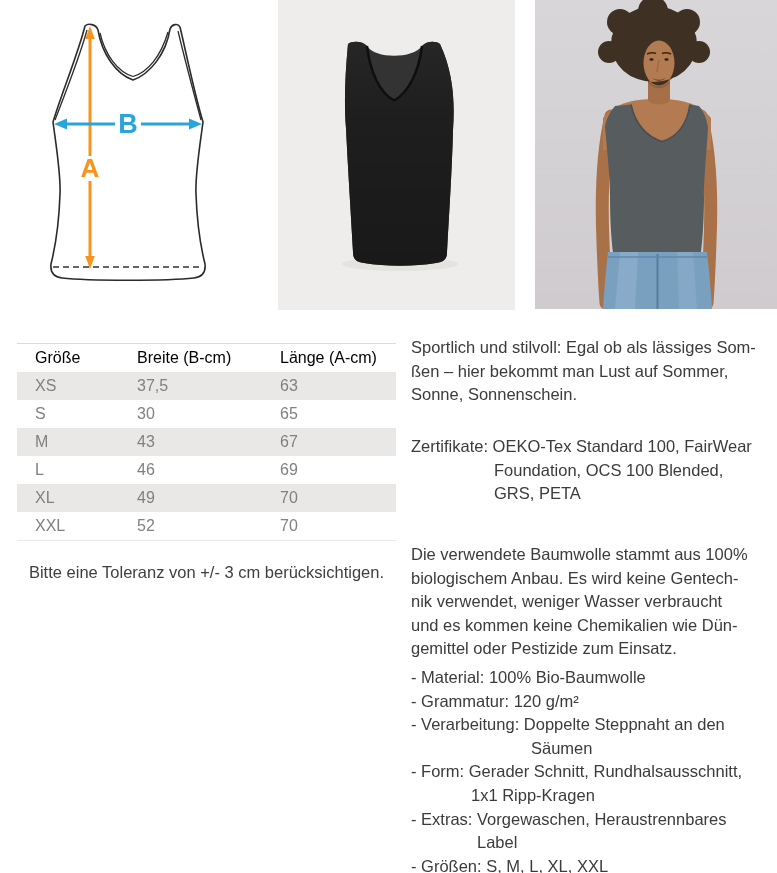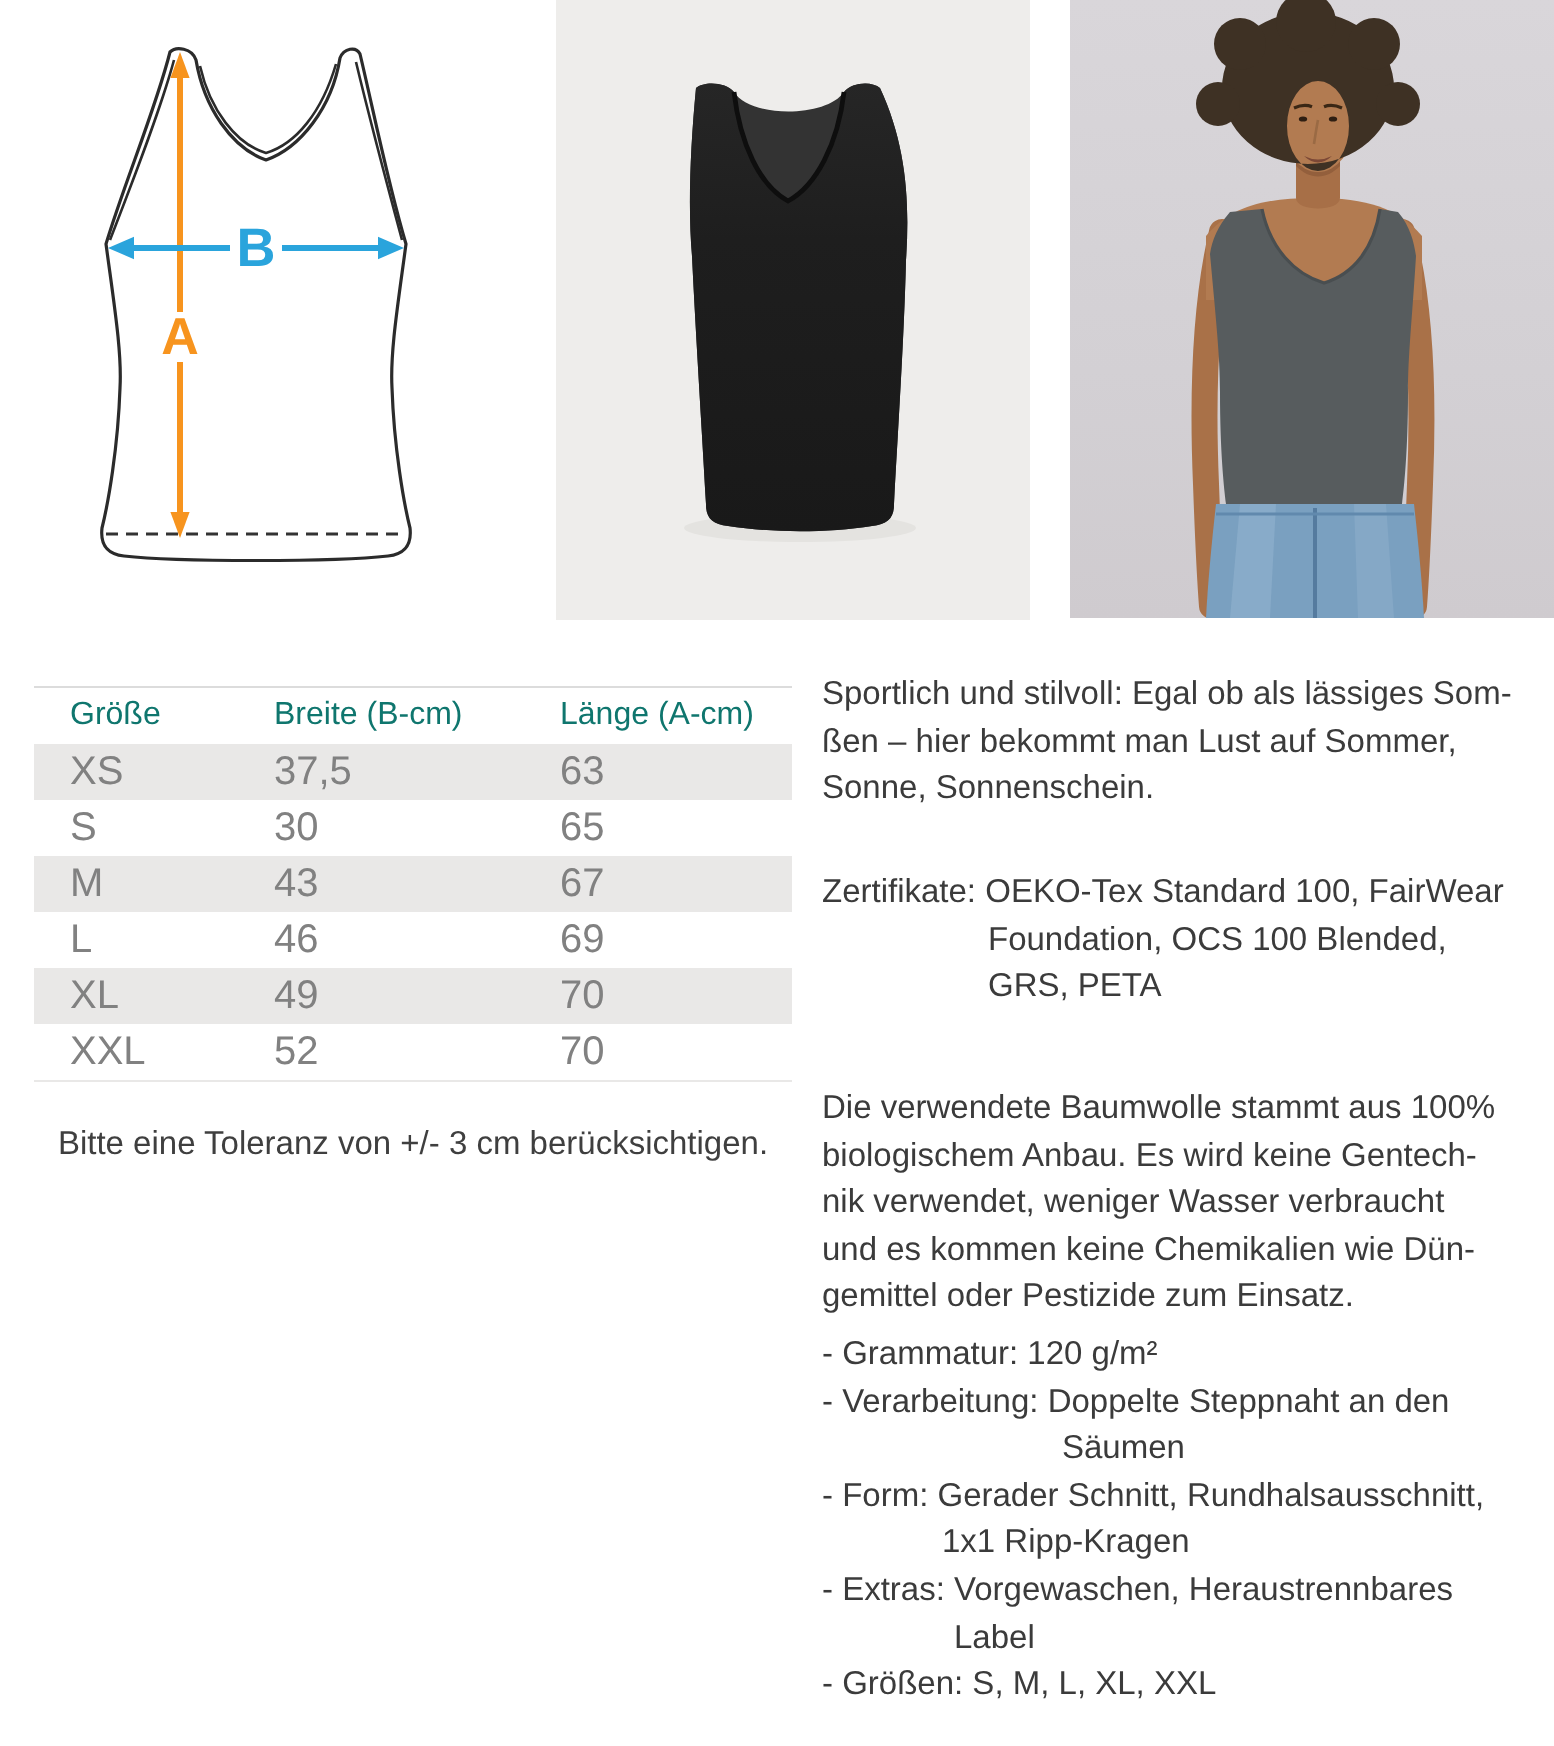--- a/index.html
+++ b/index.html
@@ -15,22 +15,22 @@
   #diagram-panel{left:28px;top:12px;width:200px;height:292px;}
   #flat-photo-panel{left:278px;top:0;width:237px;height:310px;background:#eeedeb;}
   #model-photo-panel{left:535px;top:0;width:242px;height:309px;}
 
   
   #table-wrap{left:17px;top:343px;width:379px;}
   table{width:100%;border-collapse:collapse;table-layout:fixed;
         border-top:1px solid #dcdcdc;border-bottom:1px solid #e9e8e7;}
   th,td{padding:0;font-weight:400;text-align:left;white-space:nowrap;
         overflow:hidden;}
-  th{height:28px;font-size:16px;color:#0f766e;}
-  td{height:28px;font-size:20px;color:#818181;}
+  th{height:28px;font-size:16px;color:#000000;}
+  td{height:28px;font-size:16px;color:#818181;}
   th:first-child,td:first-child{padding-left:18px;}
   tr.alt{background:#e9e8e7;}
 
   #tolerance{left:17px;top:563px;width:379px;text-align:center;
              font-size:16.5px;color:#3f3f3f;}
 
   
   #desc{left:411px;top:336px;width:370px;font-size:16.5px;line-height:23.6px;
         color:#3b3b3b;}
   #desc .block{position:absolute;left:0;white-space:nowrap;}
@@ -219,20 +219,21 @@
 
   <div class="block b-cotton">
     <div>Die verwendete Baumwolle stammt aus 100%</div>
     <div>biologischem Anbau. Es wird keine Gentech-</div>
     <div>nik verwendet, weniger Wasser verbraucht</div>
     <div>und es kommen keine Chemikalien wie Dün-</div>
     <div>gemittel oder Pestizide zum Einsatz.</div>
   </div>
 
   <div class="block b-specs">
+    <div>- Material: 100% Bio-Baumwolle</div>
     <div>- Grammatur: 120 g/m²</div>
     <div>- Verarbeitung: Doppelte Steppnaht an den</div>
     <div class="ind120">Säumen</div>
     <div>- Form: Gerader Schnitt, Rundhalsausschnitt,</div>
     <div class="ind60">1x1 Ripp-Kragen</div>
     <div>- Extras: Vorgewaschen, Heraustrennbares</div>
     <div class="ind66">Label</div>
     <div>- Größen: S, M, L, XL, XXL</div>
   </div>
 

